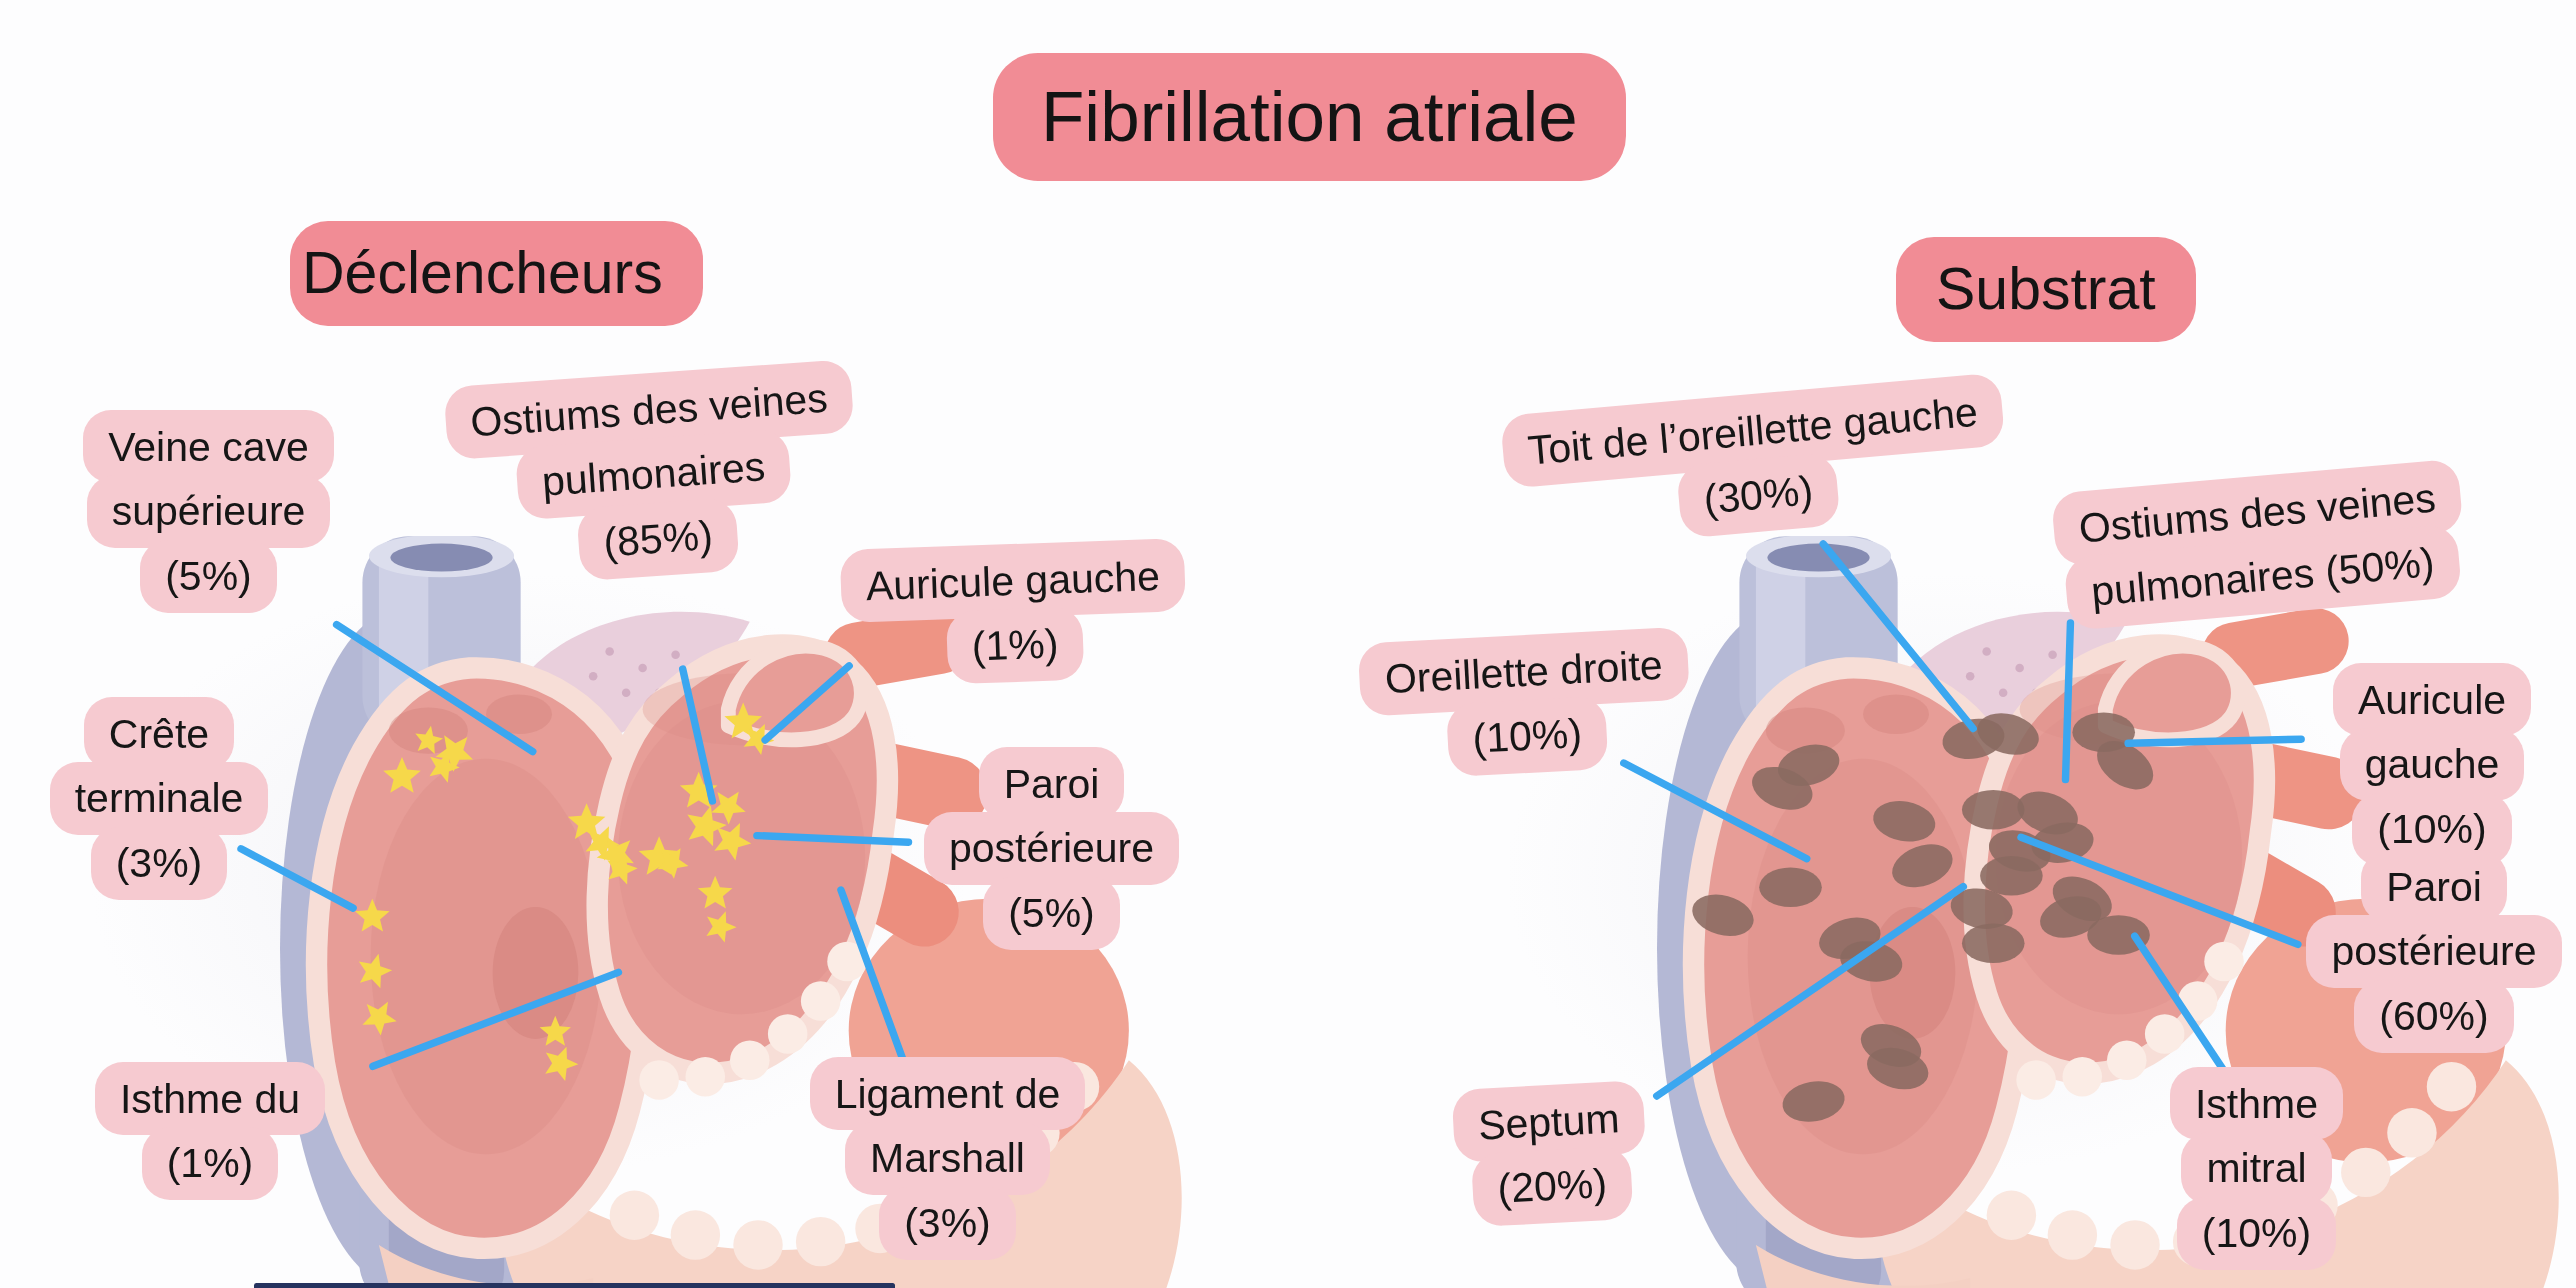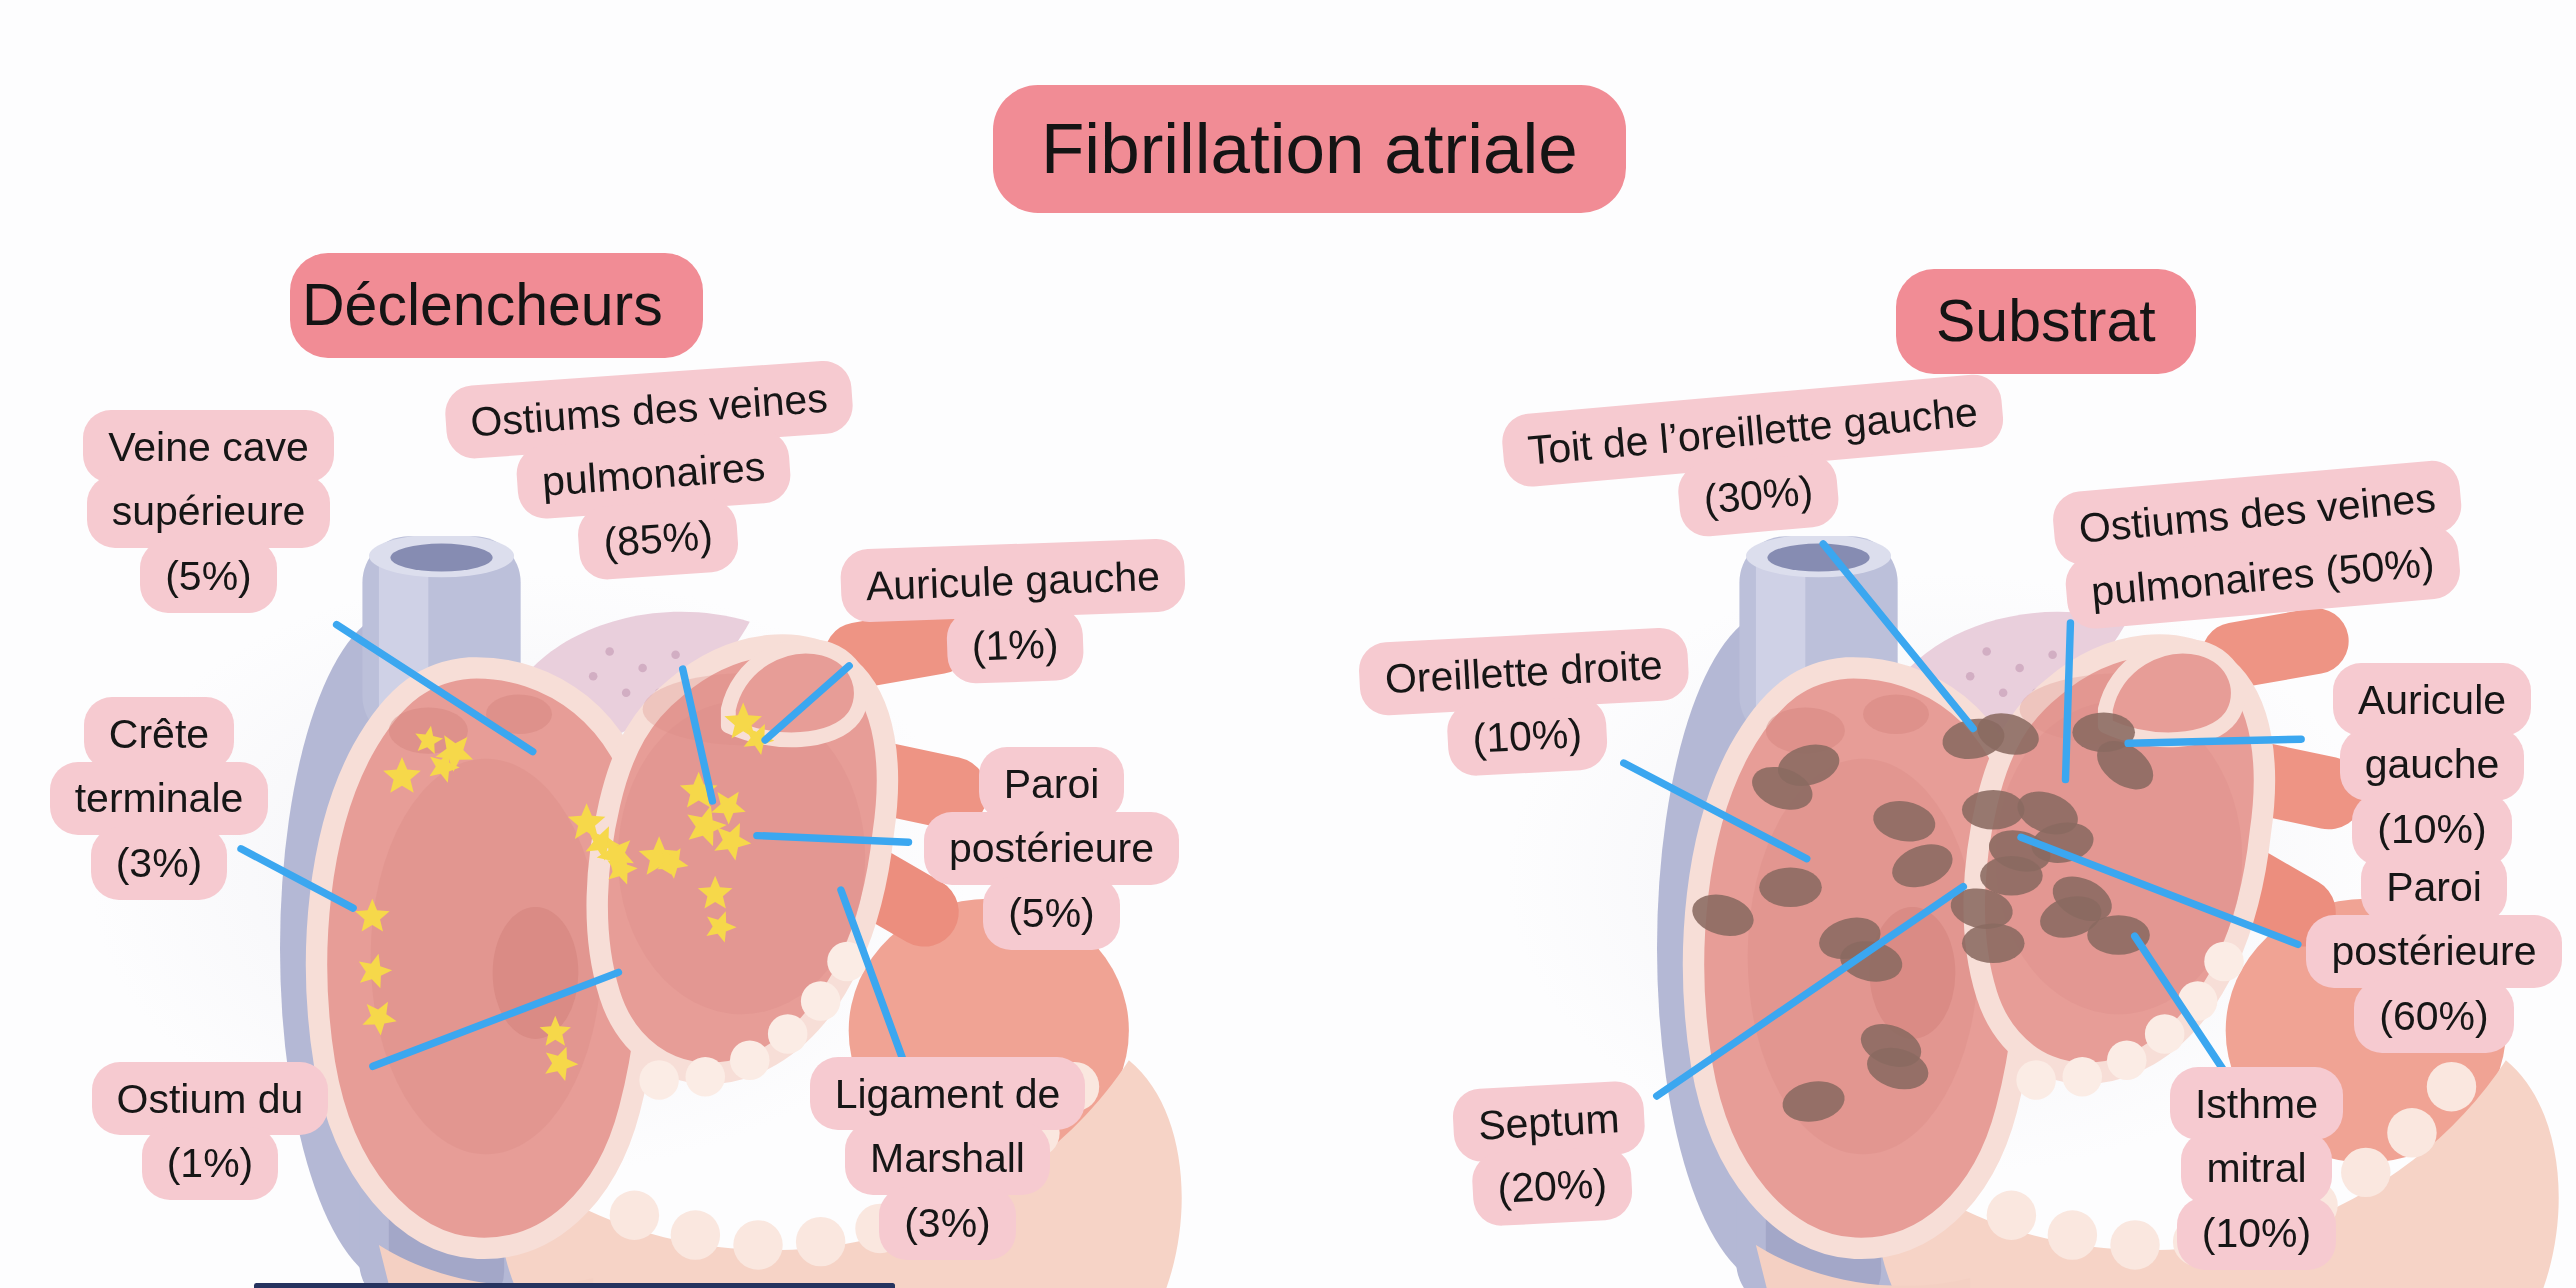--- a/index.html
+++ b/index.html
@@ -8,21 +8,21 @@
     font-family:"Liberation Sans",sans-serif;color:#141414;
     background:
       radial-gradient(ellipse 626px 429px at 528px 874px, #f2f2f6 0%, rgba(242,242,246,0) 70%),
       radial-gradient(ellipse 626px 429px at 1945px 874px, #f2f2f6 0%, rgba(242,242,246,0) 70%),
       #fdfdfe;
   }
   
   .badge{
     position:absolute;display:inline-block;background:var(--c-title-bubble,#F18C95);
     border-radius:45px;padding:25px 48px;font-size:71px;font-weight:500;line-height:1.1;
-    white-space:nowrap;z-index:5;margin-top:32px;
+    white-space:nowrap;z-index:5;
   }
   .title-badge{left:993px;top:53px;}
   .heading-badge{font-size:59px;border-radius:38px;padding:20px 40px;}
   .heading-triggers{left:290px;top:221px;padding-left:12px;}
   .heading-substrate{left:1896px;top:237px;}
   
   #labels{position:absolute;inset:0;z-index:4;pointer-events:none;border-radius:25px;}
   .label{position:absolute;display:flex;flex-direction:column;align-items:center;}
   .label .lline{
     background:var(--c-label-bubble,#F6CAD0);color:#161616;
@@ -263,21 +263,21 @@
         <span class="lline">Crête</span>
         <span class="lline">terminale</span>
         <span class="lline">(3%)</span>
       </div>
       <div class="label lbl-paroi-5">
         <span class="lline">Paroi</span>
         <span class="lline">postérieure</span>
         <span class="lline">(5%)</span>
       </div>
       <div class="label lbl-ostium-sinus">
-        <span class="lline">Ostium du</span>
+        <span class="lline">Isthme du</span>
         <span class="lline">(1%)</span>
       </div>
       <div class="label lbl-marshall">
         <span class="lline">Ligament de</span>
         <span class="lline">Marshall</span>
         <span class="lline">(3%)</span>
       </div>
       <div class="label lbl-toit">
         <span class="lline">Toit de l’oreillette gauche</span>
         <span class="lline">(30%)</span>

